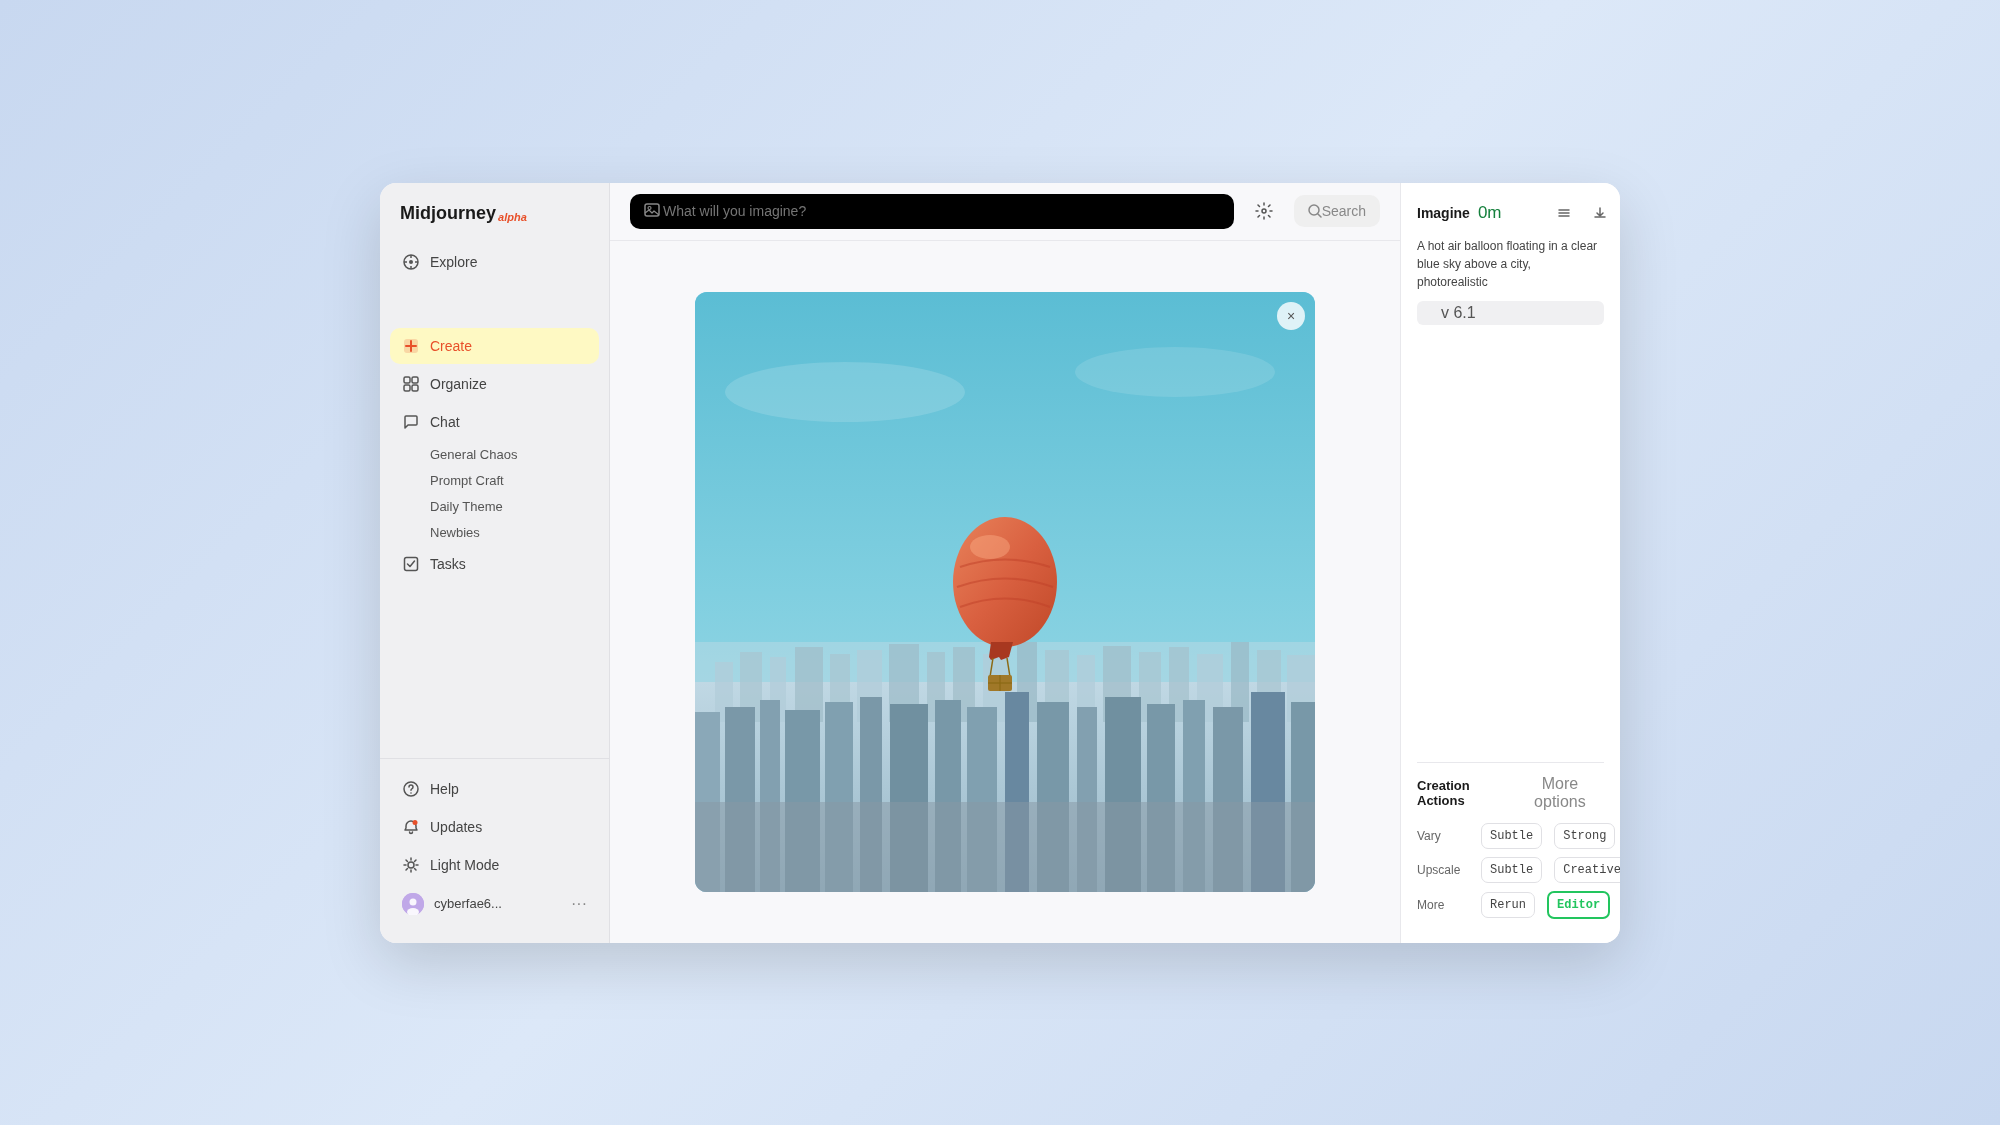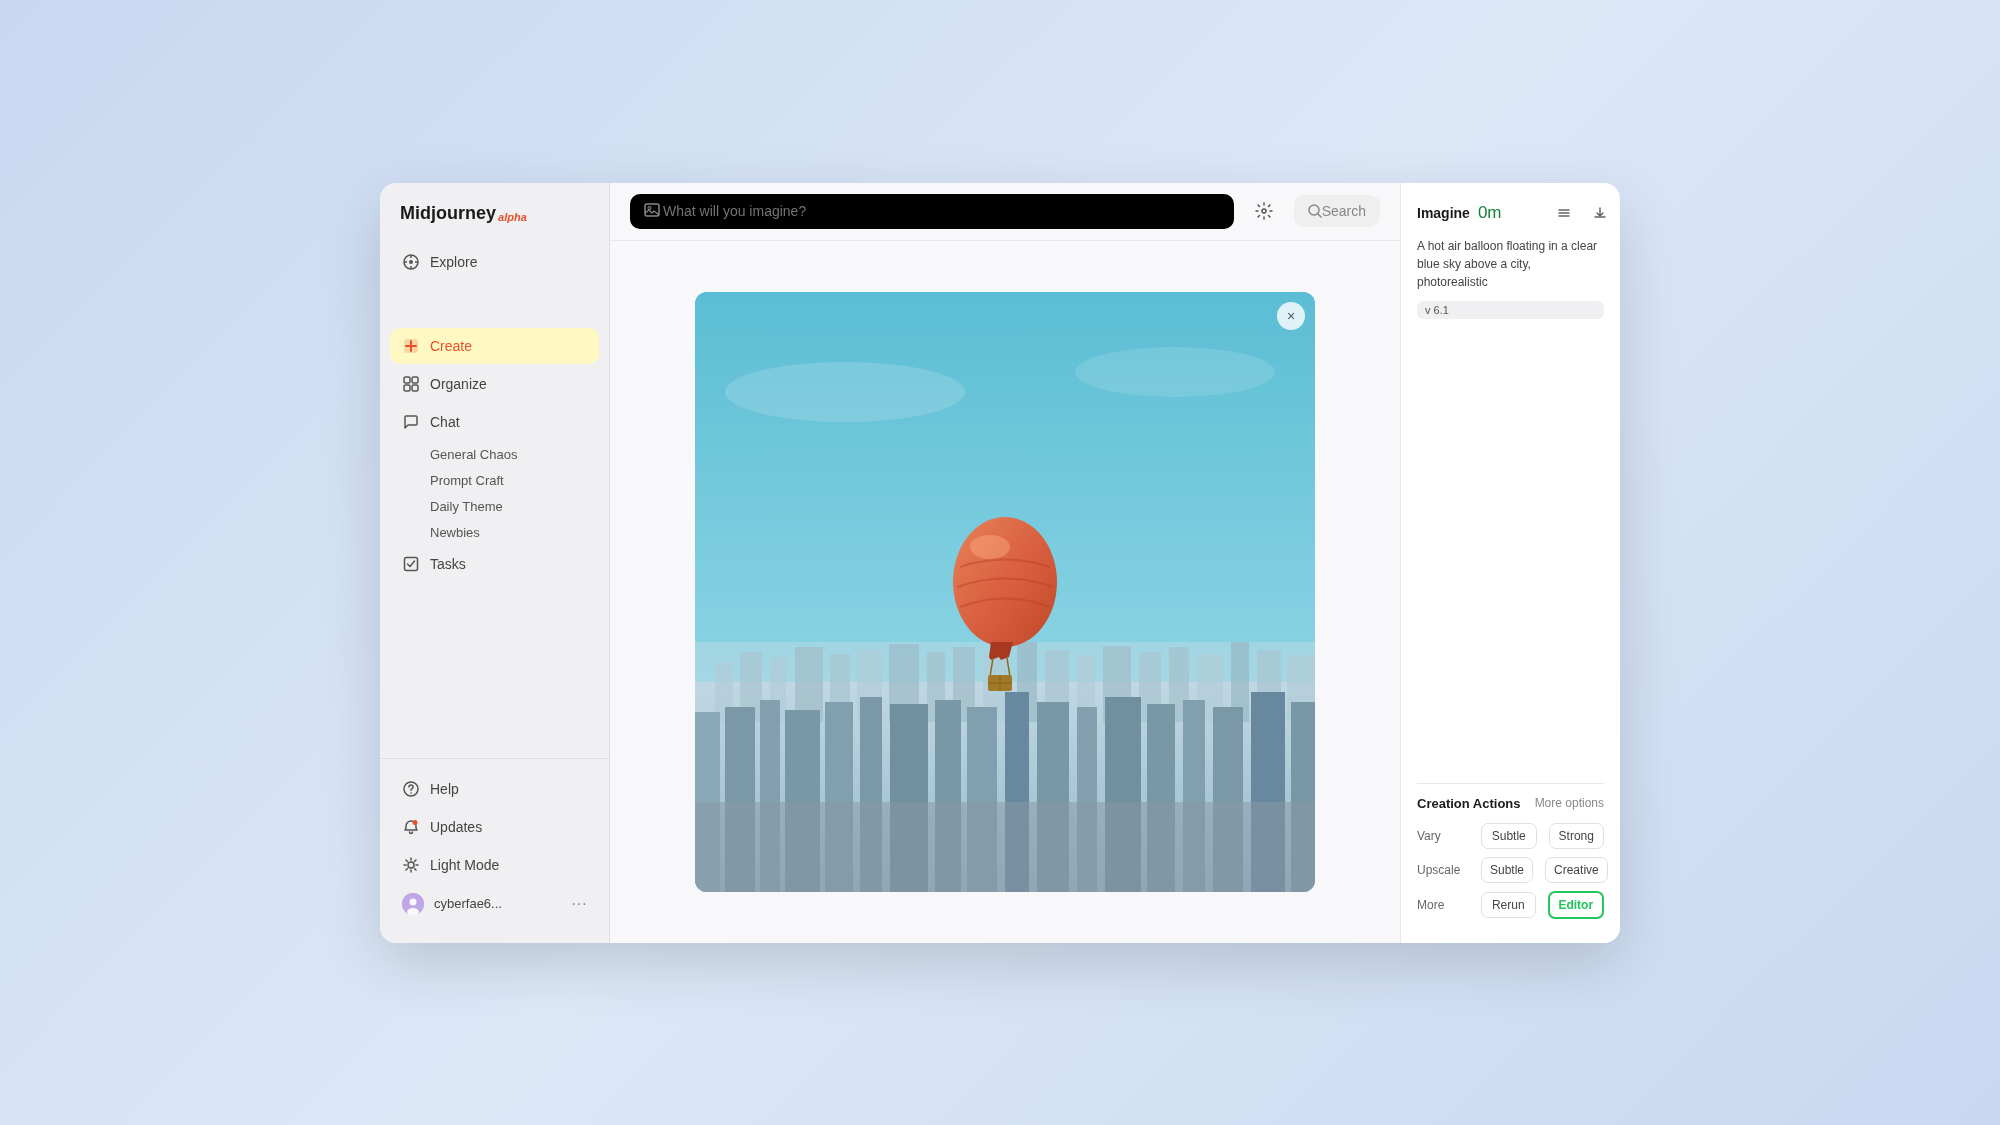--- a/index.html
+++ b/index.html
@@ -263,43 +263,43 @@
     }
     .prompt-text {
       font-size: 12px;
       color: #444;
       line-height: 1.5;
       margin-bottom: 10px;
     }
     .version-badge {
       background: #f0f0f2;
       color: #555;
-      font-size: 11px;
-      padding: 3px 8px;
+      font-size: 16px;
+      padding: 3px 24px;
       border-radius: 6px;
       display: inline-block;
       margin-bottom: auto;
     }
     .panel-footer {
       border-top: 1px solid #e8e8ec;
       padding-top: 12px;
     }
     .creation-actions-header {
       display: flex;
       align-items: center;
       justify-content: space-between;
       margin-bottom: 12px;
     }
     .creation-actions-title {
       font-size: 13px;
       font-weight: 600;
       color: #1a1a1a;
     }
     .more-options-link {
-      font-size: 12px;
+      font-size: 16px;
       color: #888;
       cursor: pointer;
       background: none;
       border: none;
     }
     .action-row {
       display: flex;
       align-items: center;
       gap: 12px;
       margin-bottom: 8px;
@@ -313,20 +313,21 @@
     .action-btn {
       flex: 1;
       padding: 5px 8px;
       border: 1px solid #e0e0e4;
       border-radius: 7px;
       background: white;
       font-size: 12px;
       color: #444;
       cursor: pointer;
       text-align: center;
+      font-family: Liberation Mono, monospace;
     }
     .action-btn.primary-green {
       border: 2px solid #22c55e;
       color: #22c55e;
       font-weight: 600;
     }
   </style>
 </head>
 <body>
 

